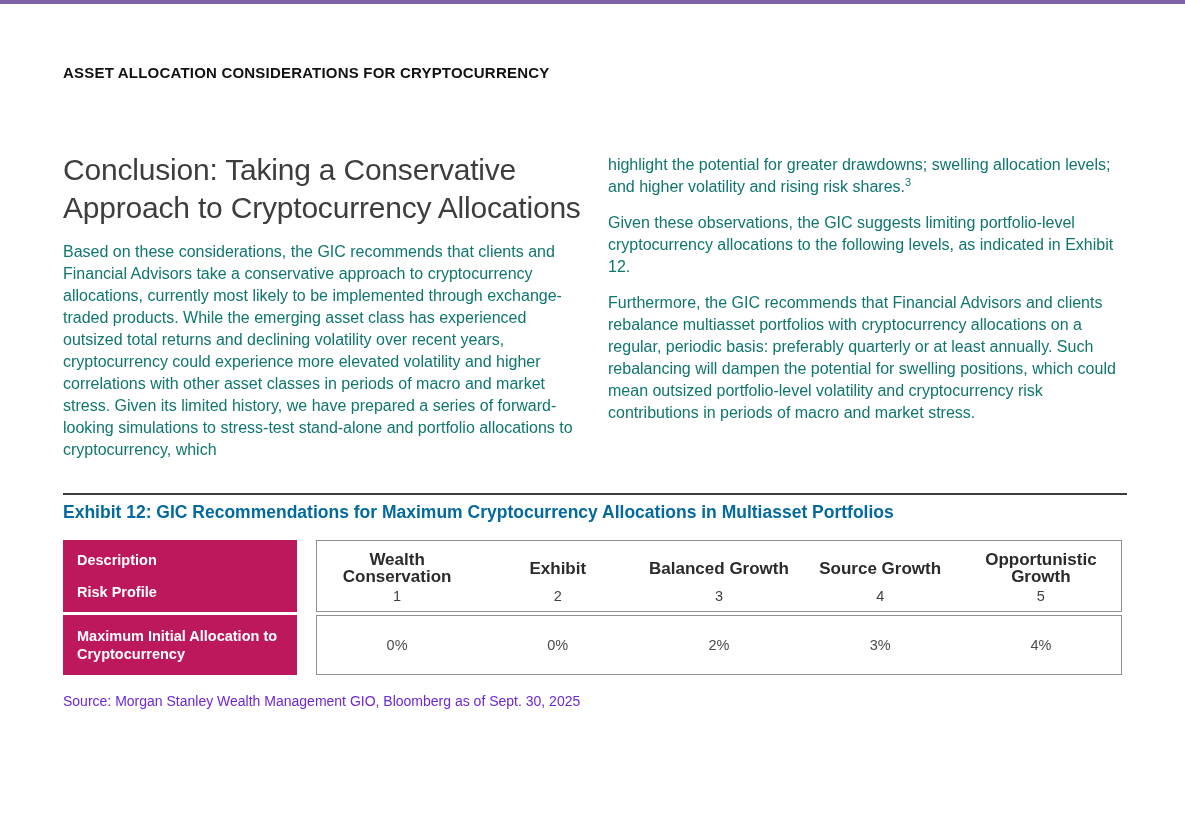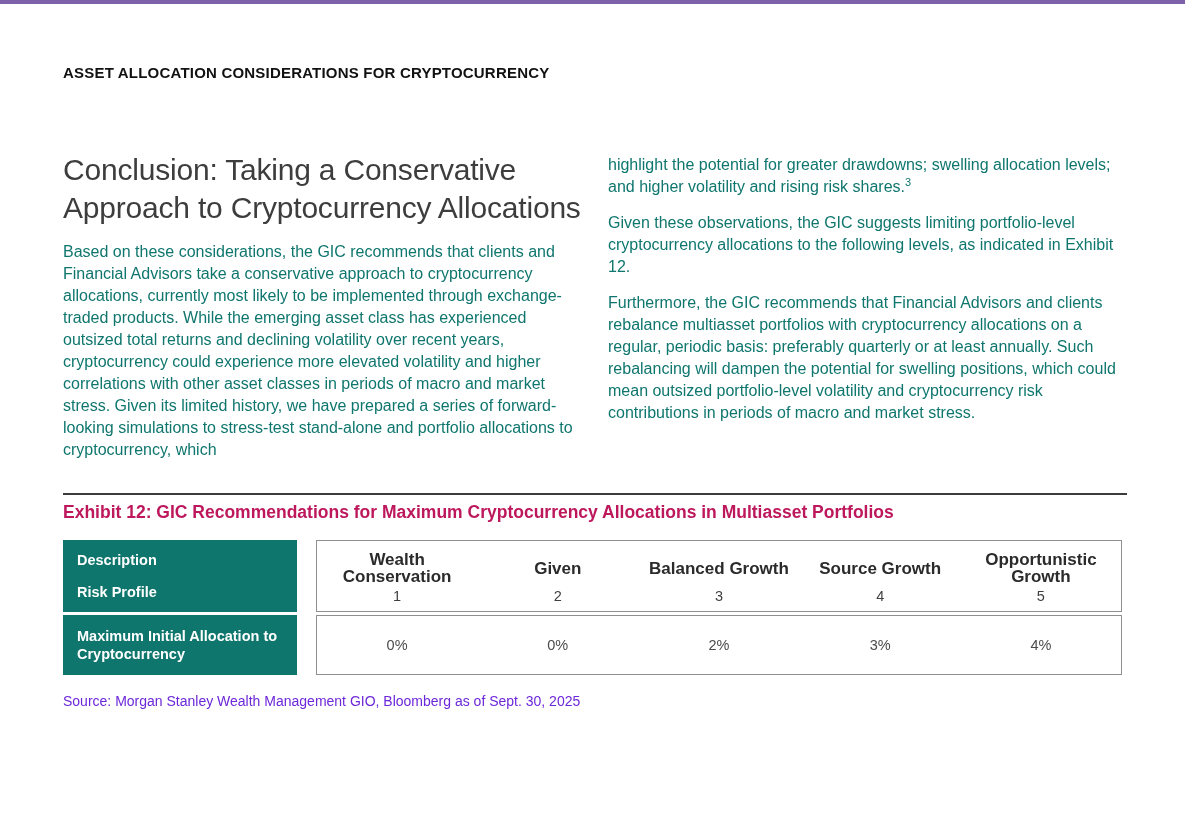--- a/index.html
+++ b/index.html
@@ -49,32 +49,32 @@
   .exhibit { margin-top: 32px; }
   .exhibit-rule {
     border-top: 2px solid #3c3c3c;
     width: 1064px;
   }
   .exhibit-title {
     margin-top: 7px;
     font-size: 17.5px;
     line-height: 21px;
     font-weight: 700;
-    color: #be185d;
+    color: #0369a1;
   }
   .alloc-table {
     margin-top: 17px;
     width: 1059px;
     display: grid;
     grid-template-columns: 253px repeat(5, 1fr);
     grid-template-rows: 72px 60px;
     row-gap: 3px;
   }
   .cell-blue {
-    background: #0f766e;
+    background: #be185d;
     color: #ffffff;
     font-weight: 700;
     font-size: 14.5px;
     line-height: 18px;
     padding: 11px 14px;
     margin-right: 19px;
   }
   .cell-blue.header-block {
     display: flex;
     flex-direction: column;
@@ -159,21 +159,21 @@
 
       <div class="cell-blue header-block">
         <div>Description</div>
         <div>Risk Profile</div>
       </div>
       <div class="cell-data hdr-cell first">
         <div class="hdr-name">Wealth Conservation</div>
         <div class="hdr-num">1</div>
       </div>
       <div class="cell-data hdr-cell">
-        <div class="hdr-name">Given</div>
+        <div class="hdr-name">Exhibit</div>
         <div class="hdr-num">2</div>
       </div>
       <div class="cell-data hdr-cell">
         <div class="hdr-name">Balanced Growth</div>
         <div class="hdr-num">3</div>
       </div>
       <div class="cell-data hdr-cell">
         <div class="hdr-name">Source Growth</div>
         <div class="hdr-num">4</div>
       </div>

